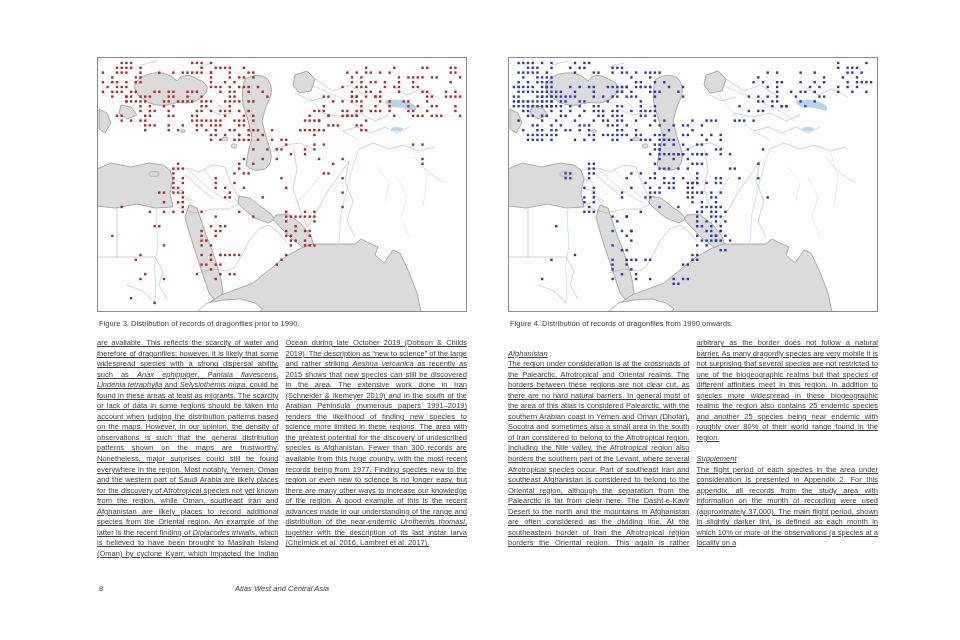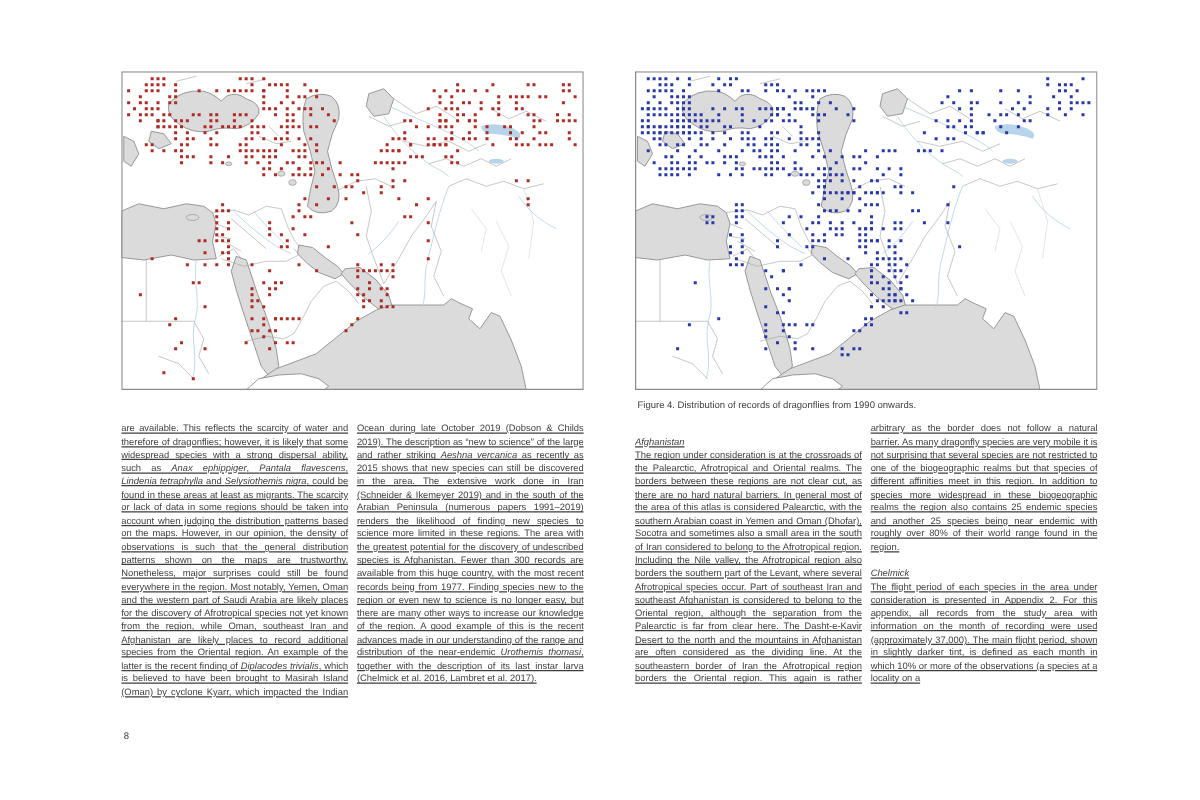--- a/index.html
+++ b/index.html
@@ -577,25 +577,27 @@
           <rect x="32.9" y="240" width="2.4" height="2.4"></rect>
           <rect x="56.400000000000006" y="244.79999999999998" width="2.4" height="2.4"></rect>
           <rect x="314.90000000000003" y="86.39999999999999" width="2.4" height="2.4"></rect>
           <rect x="324.3" y="86.39999999999999" width="2.4" height="2.4"></rect>
           <rect x="324.3" y="100.8" width="2.4" height="2.4"></rect>
           <rect x="324.3" y="105.6" width="2.4" height="2.4"></rect>
         </g>
         <rect x="0.5" y="0.5" width="369" height="254" fill="none" stroke="#8a8a8a" stroke-width="1"></rect>
       </svg>
   </div>
+  <div class="fig-caption">Figure 3. Distribution of records of dragonflies prior to 1990.</div>
   <div class="page-text" id="text0">
       <div class="para body">are available. This reflects the scarcity of water and therefore of dragonflies; however, it is likely that some widespread species with a strong dispersal ability, such as <i>Anax ephippiger</i>, <i>Pantala flavescens</i>, <i>Lindenia tetraphylla</i> and <i>Selysiothemis nigra</i>, could be found in these areas at least as migrants. The scarcity or lack of data in some regions should be taken into account when judging the distribution patterns based on the maps. However, in our opinion, the density of observations is such that the general distribution patterns shown on the maps are trustworthy. Nonetheless, major surprises could still be found everywhere in the region. Most notably, Yemen, Oman and the western part of Saudi Arabia are likely places for the discovery of Afrotropical species not yet known from the region, while Oman, southeast Iran and Afghanistan are likely places to record additional species from the Oriental region. An example of the latter is the recent finding of <i>Diplacodes trivialis</i>, which is believed to have been brought to Masirah Island (Oman) by cyclone Kyarr, which impacted the Indian Ocean during late October 2019 (Dobson &amp; Childs 2019). The description as “new to science” of the large and rather striking <i>Aeshna vercanica</i> as recently as 2015 shows that new species can still be discovered in the area. The extensive work done in Iran (Schneider &amp; Ikemeyer 2019) and in the south of the Arabian Peninsula (numerous papers 1991–2019) renders the likelihood of finding new species to science more limited in these regions. The area with the greatest potential for the discovery of undescribed species is Afghanistan. Fewer than 300 records are available from this huge country, with the most recent records being from 1977. Finding species new to the region or even new to science is no longer easy, but there are many other ways to increase our knowledge of the region. A good example of this is the recent advances made in our understanding of the range and distribution of the near-endemic <i>Urothemis thomasi</i>, together with the description of its last instar larva (Chelmick et al. 2016, Lambret et al. 2017).</div>
     </div>
   <div class="pfooter">
     <span class="pn-left">8</span>
+    <span class="run-center">Atlas West and Central Asia</span>
   </div>
 </section>
 
 <section class="page" id="page-right">
   <div class="map-frame">
     <svg id="map1" viewBox="0 0 370 255">
         <rect x="0" y="0" width="370" height="255" fill="#ffffff"></rect>
         <path d="M38,26 Q48,14 66,16 Q74,18 80,24 L84,20 Q92,16 100,22 Q112,26 110,34 Q104,44 92,46 Q80,44 70,48 Q56,50 46,42 Q36,36 38,26 Z" fill="#dbdbdb" stroke="#8c8c8c" stroke-width="0.7" stroke-linejoin="round"></path>
         <path d="M24,48 L34,50 L40,58 L30,62 L22,56 Z" fill="#dbdbdb" stroke="#8c8c8c" stroke-width="0.7" stroke-linejoin="round"></path>
         <path d="M2,52 L10,56 L14,66 L8,76 L2,72 Z" fill="#dbdbdb" stroke="#8c8c8c" stroke-width="0.7" stroke-linejoin="round"></path>
@@ -1227,16 +1229,16 @@
           <rect x="249.10000000000002" y="120" width="2.4" height="2.4"></rect>
           <rect x="258.5" y="139.2" width="2.4" height="2.4"></rect>
         </g>
         <rect x="0.5" y="0.5" width="369" height="254" fill="none" stroke="#8a8a8a" stroke-width="1"></rect>
       </svg>
   </div>
   <div class="fig-caption">Figure 4. Distribution of records of dragonflies from 1990 onwards.</div>
   <div class="page-text" id="text1">
       <div class="para heading">Afghanistan</div>
       <div class="para body">The region under consideration is at the crossroads of the Palearctic, Afrotropical and Oriental realms. The borders between these regions are not clear cut, as there are no hard natural barriers. In general most of the area of this atlas is considered Palearctic, with the southern Arabian coast in Yemen and Oman (Dhofar), Socotra and sometimes also a small area in the south of Iran considered to belong to the Afrotropical region. Including the Nile valley, the Afrotropical region also borders the southern part of the Levant, where several Afrotropical species occur. Part of southeast Iran and southeast Afghanistan is considered to belong to the Oriental region, although the separation from the Palearctic is far from clear here. The Dasht-e-Kavir Desert to the north and the mountains in Afghanistan are often considered as the dividing line. At the southeastern border of Iran the Afrotropical region borders the Oriental region. This again is rather arbitrary as the border does not follow a natural barrier. As many dragonfly species are very mobile it is not surprising that several species are not restricted to one of the biogeographic realms but that species of different affinities meet in this region. In addition to species more widespread in these biogeographic realms the region also contains 25 endemic species and another 25 species being near endemic with roughly over 80% of their world range found in the region.</div>
-      <div class="para heading">Chelmick</div>
+      <div class="para heading">Supplement</div>
       <div class="para body">The flight period of each species in the area under consideration is presented in Appendix 2. For this appendix, all records from the study area with information on the month of recording were used (approximately 37,000). The main flight period, shown in slightly darker tint, is defined as each month in which 10% or more of the observations (a species at a locality on a</div>
     </div>
 </section>
 
 </body></html>

